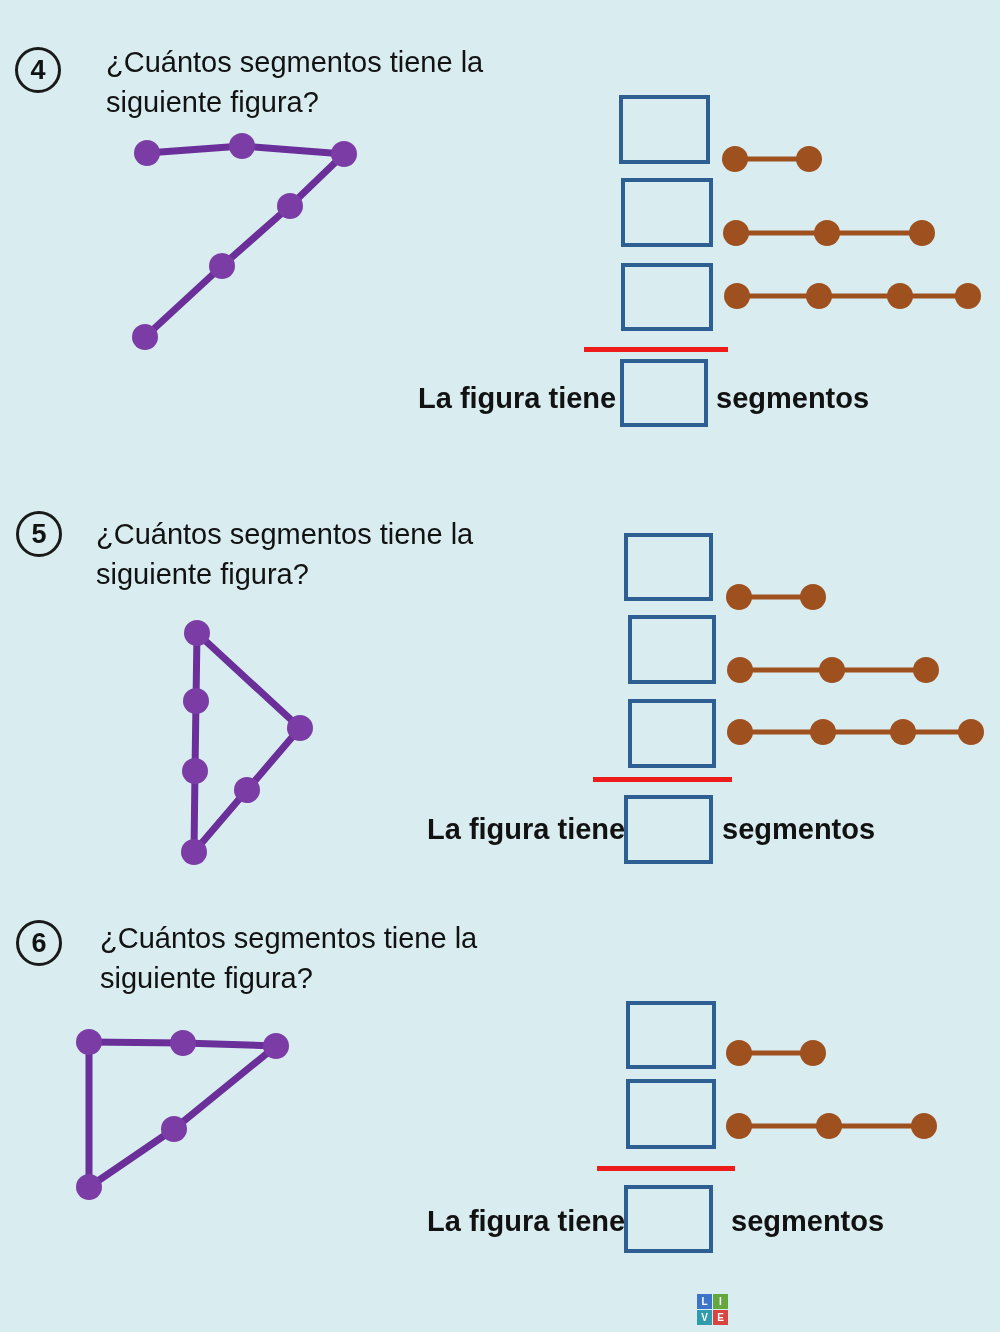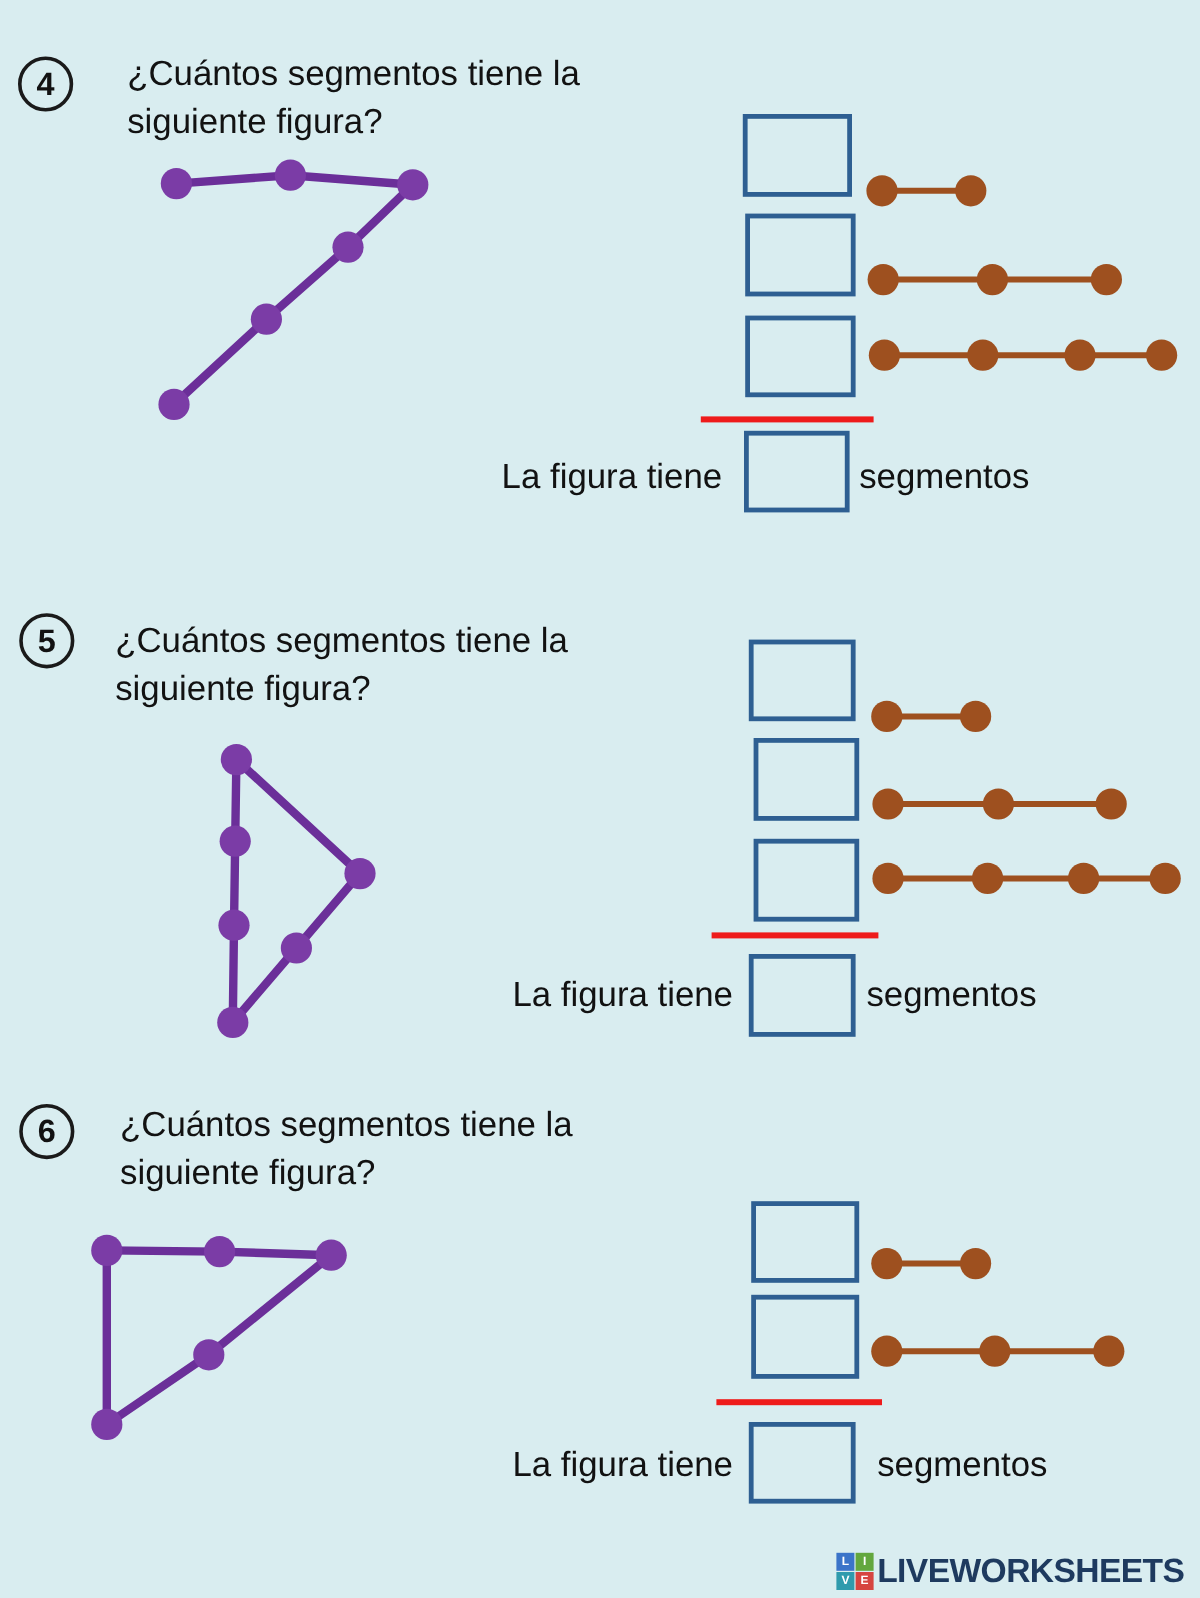--- a/index.html
+++ b/index.html
@@ -39,21 +39,21 @@
   #p5bs{left:624px;top:795px;width:89px;height:69px}
   #p6b1{left:626px;top:1001px;width:90px;height:68px}
   #p6b2{left:626px;top:1079px;width:90px;height:70px}
   #p6bs{left:624px;top:1185px;width:89px;height:68px}
   
   .redline{position:absolute;height:5px;background:var(--red,#ee1b1b)}
   #rl4{left:584px;top:347px;width:144px}
   #rl5{left:593px;top:777px;width:139px}
   #rl6{left:597px;top:1166px;width:138px}
   
-  .sent{position:absolute;font-size:29px;font-weight:400;line-height:34px;white-space:nowrap}
+  .sent{position:absolute;font-size:29px;font-weight:700;line-height:34px;white-space:nowrap}
   #s4p{left:418px;top:381px}
   #s4s{left:716px;top:381px}
   #s5p{left:427px;top:812px}
   #s5s{left:722px;top:812px}
   #s6p{left:427px;top:1204px}
   #s6s{left:731px;top:1204px}
   
   #draw-layer{position:absolute;left:0;top:0;pointer-events:none}
   
   .logo-tiles{
@@ -201,15 +201,14 @@
   <span class="sent" id="s6p">La figura tiene</span>
   <div class="abox" id="p6bs"></div>
   <span class="sent" id="s6s">segmentos</span>
 
   <div class="logo-tiles">
     <span class="tile" style="background: rgb(59, 116, 201);">L</span>
     <span class="tile" style="background: rgb(99, 167, 62);">I</span>
     <span class="tile" style="background: rgb(47, 155, 173);">V</span>
     <span class="tile" style="background: rgb(214, 69, 64);">E</span>
   </div>
-  <div class="brand">LIVEWORKSHEETS</div>
 
 </div>
 
 </body></html>

